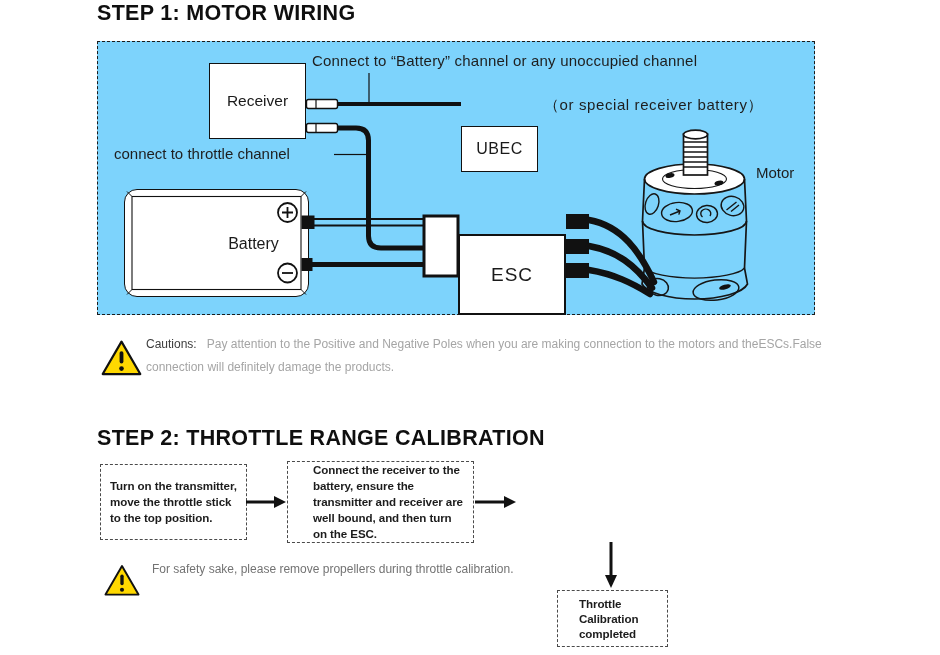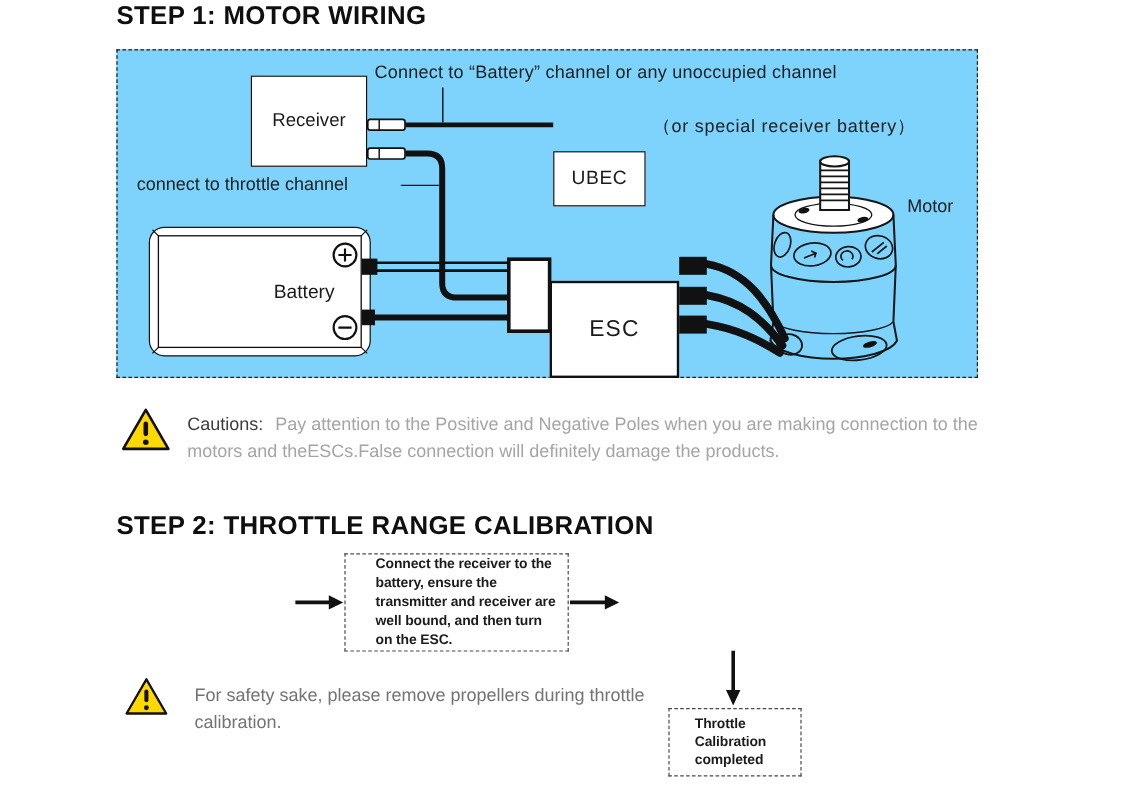--- a/index.html
+++ b/index.html
@@ -27,21 +27,21 @@
   .receiver{left:111px;top:21px;width:97px;height:76px;border:1.4px solid #111;font-size:15.5px;}
   .ubec{left:363px;top:41px;width:77px;height:46px;border:1.4px solid #111;font-size:16px;letter-spacing:.5px;margin-top:43px;}
   .esc{left:360px;top:168px;width:108px;height:81px;border:2.4px solid #111;font-size:19px;letter-spacing:1px;margin-top:24px;}
   .battery{left:26px;top:147px;width:185px;height:108px;border:1.6px solid #111;border-radius:13px;}
   .battery-label{position:absolute;left:26px;top:193px;width:185px;text-align:center;font-size:16px;color:#1a1a1a;padding-left:37px;}
   .motor{position:absolute;left:541px;top:87px;width:116px;height:182px;}
   .wires{position:absolute;left:0;top:0;width:718px;height:274px;pointer-events:none;}
 
   
   .warn-icon{position:absolute;}
-  .caution-text{position:absolute;margin:10px;font-size:15px;line-height:22.6px;}
+  .caution-text{position:absolute;margin:0;font-size:12px;line-height:22.6px;}
   .c1-text{left:146px;top:333px;width:684px;color:#a5a5a5;}
   .c-label{color:#3d3d3d;margin-right:10px;}
   .c2-text{left:152px;top:558px;width:420px;color:#737373;line-height:23px;}
 
   
   .flow-box{
     position:absolute;border:1px dashed #4a4a4a;box-sizing:border-box;background:#fff;
     display:flex;align-items:center;
     font-size:11.6px;font-weight:bold;line-height:16px;color:#1c1c1c;letter-spacing:-.1px;
     padding:6px 9px;
@@ -165,20 +165,23 @@
     <path d="M30 3 L57.5 50.5 H2.5 Z" fill="#ffd800" stroke="#111" stroke-width="3.2" stroke-linejoin="round"></path>
     <rect x="27.2" y="17" width="5.6" height="18" rx="2.8" fill="#111"></rect>
     <circle cx="30" cy="42.5" r="3.4" fill="#111"></circle>
   </svg>
   <p class="caution-text c1-text">
     <span class="c-label">Cautions:</span><span class="c-body">Pay attention to the Positive and Negative Poles when you are making connection to the motors and theESCs.False connection will definitely damage the products.</span>
   </p>
 
   <h1 class="step-title" id="t2">STEP 2: THROTTLE RANGE CALIBRATION</h1>
 
+  <div class="flow-box fb1">
+    <span>Turn on the transmitter, move the throttle stick to the top position.</span>
+  </div>
   <svg class="flow-arrow fa1" width="40" height="14" viewBox="0 0 40 14">
     <line x1="0" y1="7" x2="29" y2="7" stroke="#111" stroke-width="3"></line>
     <polygon points="28,1 40,7 28,13" fill="#111"></polygon>
   </svg>
   <div class="flow-box fb2">
     <span>Connect the receiver to the battery, ensure the transmitter and receiver are well bound, and then turn on the ESC.</span>
   </div>
   <svg class="flow-arrow fa2" width="41" height="14" viewBox="0 0 41 14">
     <line x1="0" y1="7" x2="30" y2="7" stroke="#111" stroke-width="3"></line>
     <polygon points="29,1 41,7 29,13" fill="#111"></polygon>

